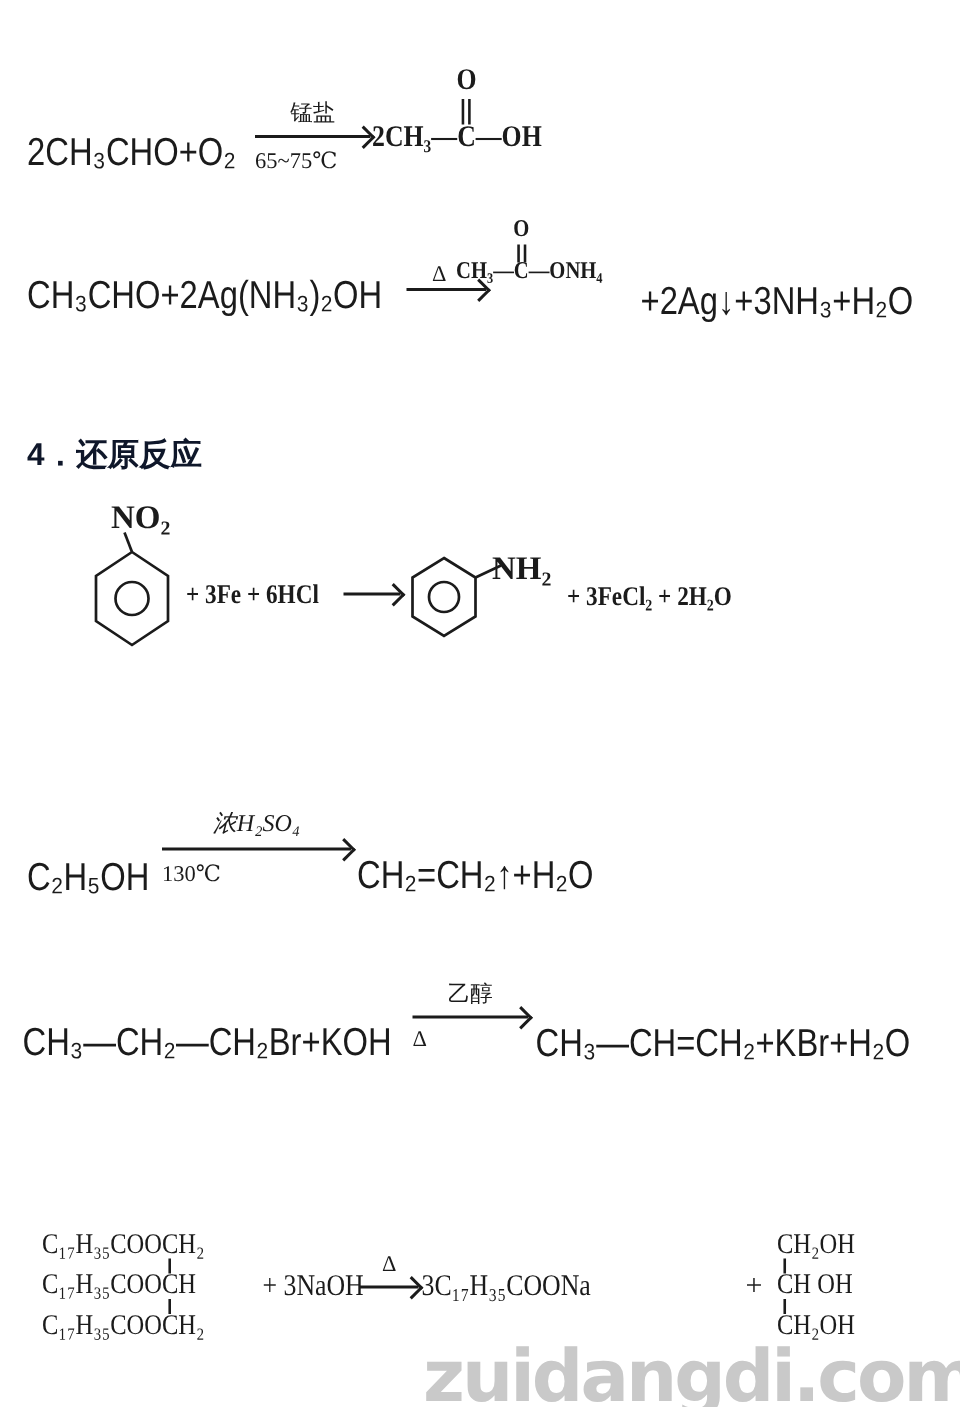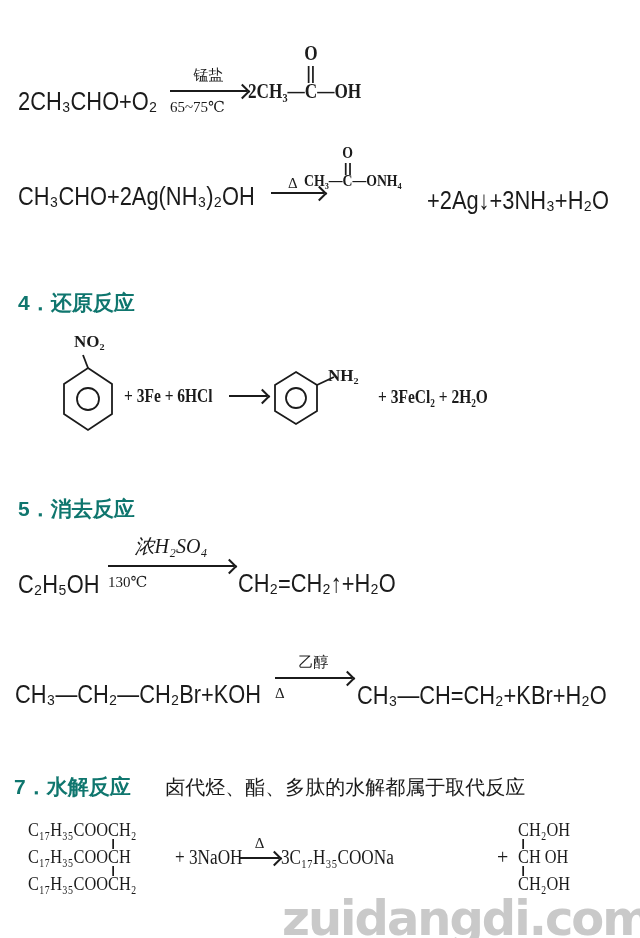--- a/index.html
+++ b/index.html
@@ -2,39 +2,39 @@
 <html><head>
 <meta charset="utf-8">
 <style>
   html,body { margin:0; padding:0; background:#ffffff; }
   .page { position:relative; width:640px; height:938px; background:#ffffff; overflow:hidden;
           color:#1b1b1b; font-family:"Liberation Sans","DejaVu Sans",sans-serif; }
   .abs { position:absolute; white-space:nowrap; }
   .cx { transform:scaleX(0.84); transform-origin:0 50%; }
   .cs { transform:scaleX(0.86); transform-origin:0 50%; }
   .fsans { font-size:26px; }
-  .heading { font-size:21px; font-weight:bold; color:#0f766e; }
+  .heading { font-size:21px; font-weight:bold; color:#0f172a; }
   .note { font-size:20px; font-weight:normal; }
   .sb18 { font-family:"Liberation Serif","DejaVu Serif",serif; font-weight:bold; font-size:18px; }
-  .sb17 { font-family:"Liberation Serif","DejaVu Serif",serif; font-weight:bold; font-size:17px; }
+  .sb17 { font-family:"Liberation Serif","DejaVu Serif",serif; font-weight:bold; font-size:22px; }
   .struct-lg { font-family:"Liberation Serif","DejaVu Serif",serif; font-weight:bold; font-size:20px; }
   .struct-sm { font-family:"Liberation Serif","DejaVu Serif",serif; font-weight:bold; font-size:16px; }
   .sr19 { font-family:"Liberation Serif","DejaVu Serif",serif; font-size:19px; line-height:27px; }
   .sr20 { font-family:"Liberation Serif","DejaVu Serif",serif; font-size:20px; }
   .delta { font-family:"Liberation Serif","DejaVu Serif",serif; font-size:15px; }
 
   
   .arrow { position:absolute; height:0; }
   .arrow .line { position:absolute; left:0; right:0; top:-1px; height:2px; background:#1b1b1b; }
   .arrow .line::after { content:""; position:absolute; right:-1px; top:-4.5px; width:9px; height:9px;
           border-top:2px solid #1b1b1b; border-right:2px solid #1b1b1b; transform:rotate(45deg); }
   .arrow .lbl-top { position:absolute; left:0; right:0; bottom:6px; text-align:center; white-space:nowrap; }
   .arrow .lbl-bot { position:absolute; left:0; right:0; top:7px; text-align:left; white-space:nowrap; }
   .cond { font-family:"Liberation Serif","DejaVu Serif",serif; font-size:15px; }
-  .cond-i { font-style:italic; font-size:20px; }
+  .cond-i { font-style:italic; font-size:16px; }
 
   
   .cstack { position:relative; display:inline-block; }
   .cstack .dbond { position:absolute; left:50%; transform:translateX(-50%); bottom:calc(100% - 3px);
           width:3px; border-left:2px solid #1b1b1b; border-right:2px solid #1b1b1b; }
   .struct-lg .dbond { height:17px; } .struct-sm .dbond { height:12px; }
   .cstack .otop { position:absolute; left:50%; transform:translateX(-50%); line-height:1; }
   .struct-lg .otop { bottom:calc(100% + 17px); } .struct-sm .otop { bottom:calc(100% + 11px); }
 
   
@@ -80,42 +80,37 @@
     <div class="line"></div>
   </div>
   <svg class="benzene" style="left:272px; top:368px;" width="70" height="60" viewBox="0 0 70 60">
     <polygon points="24,4 45,17 45,43 24,56 3,43 3,17" fill="none" stroke="#1b1b1b" stroke-width="1.8"></polygon>
     <circle cx="24" cy="30" r="10" fill="none" stroke="#1b1b1b" stroke-width="1.8"></circle>
     <line x1="45" y1="17" x2="62" y2="9" stroke="#1b1b1b" stroke-width="1.8"></line>
   </svg>
   <div class="abs sb17" style="left:328px; top:366px;">NH₂</div>
   <div class="abs sb18 cs" style="left:378px; top:387px;">+ 3FeCl₂ + 2H₂O</div>
 
-  <div class="abs heading" style="left:18px; top:495px;">5．消去反应</div>
 
   <div class="abs fsans cx" style="left:18px; top:569px;">C₂H₅OH</div>
   <div class="arrow" style="left:108px; top:566px; width:126px;">
     <div class="lbl-top cond cond-i">浓H₂SO₄</div>
     <div class="line"></div>
     <div class="lbl-bot cond">130℃</div>
   </div>
   <div class="abs fsans cx" style="left:238px; top:568px;">CH₂=CH₂↑+H₂O</div>
 
   <div class="abs fsans cx" style="left:15px; top:679px;">CH₃—CH₂—CH₂Br+KOH</div>
   <div class="arrow" style="left:275px; top:678px; width:77px;">
     <div class="lbl-top cond">乙醇</div>
     <div class="line"></div>
     <div class="lbl-bot delta">Δ</div>
   </div>
   <div class="abs fsans cx" style="left:357px; top:680px;">CH₃—CH=CH₂+KBr+H₂O</div>
 
-  <div class="abs" style="left:14px; top:773px;">
-    <span class="heading">7．水解反应</span>
-    <span class="note" style="margin-left:30px;">卤代烃、酯、多肽的水解都属于取代反应</span>
-  </div>
 
   <div class="abs sr19 cs" style="left:28px; top:816px;">
     <div><span>C₁₇H₃₅COO</span><span class="cdown"><span>C</span><span class="vbond"></span></span><span>H₂</span></div>
     <div><span>C₁₇H₃₅COO</span><span class="cdown"><span>C</span><span class="vbond"></span></span><span>H</span></div>
     <div><span>C₁₇H₃₅COO</span><span>C</span><span>H₂</span></div>
   </div>
   <div class="abs sr20 cs" style="left:175px; top:846px;">+ 3NaOH</div>
   <div class="arrow" style="left:240px; top:858px; width:39px;">
     <div class="lbl-top delta">Δ</div>
     <div class="line"></div>

